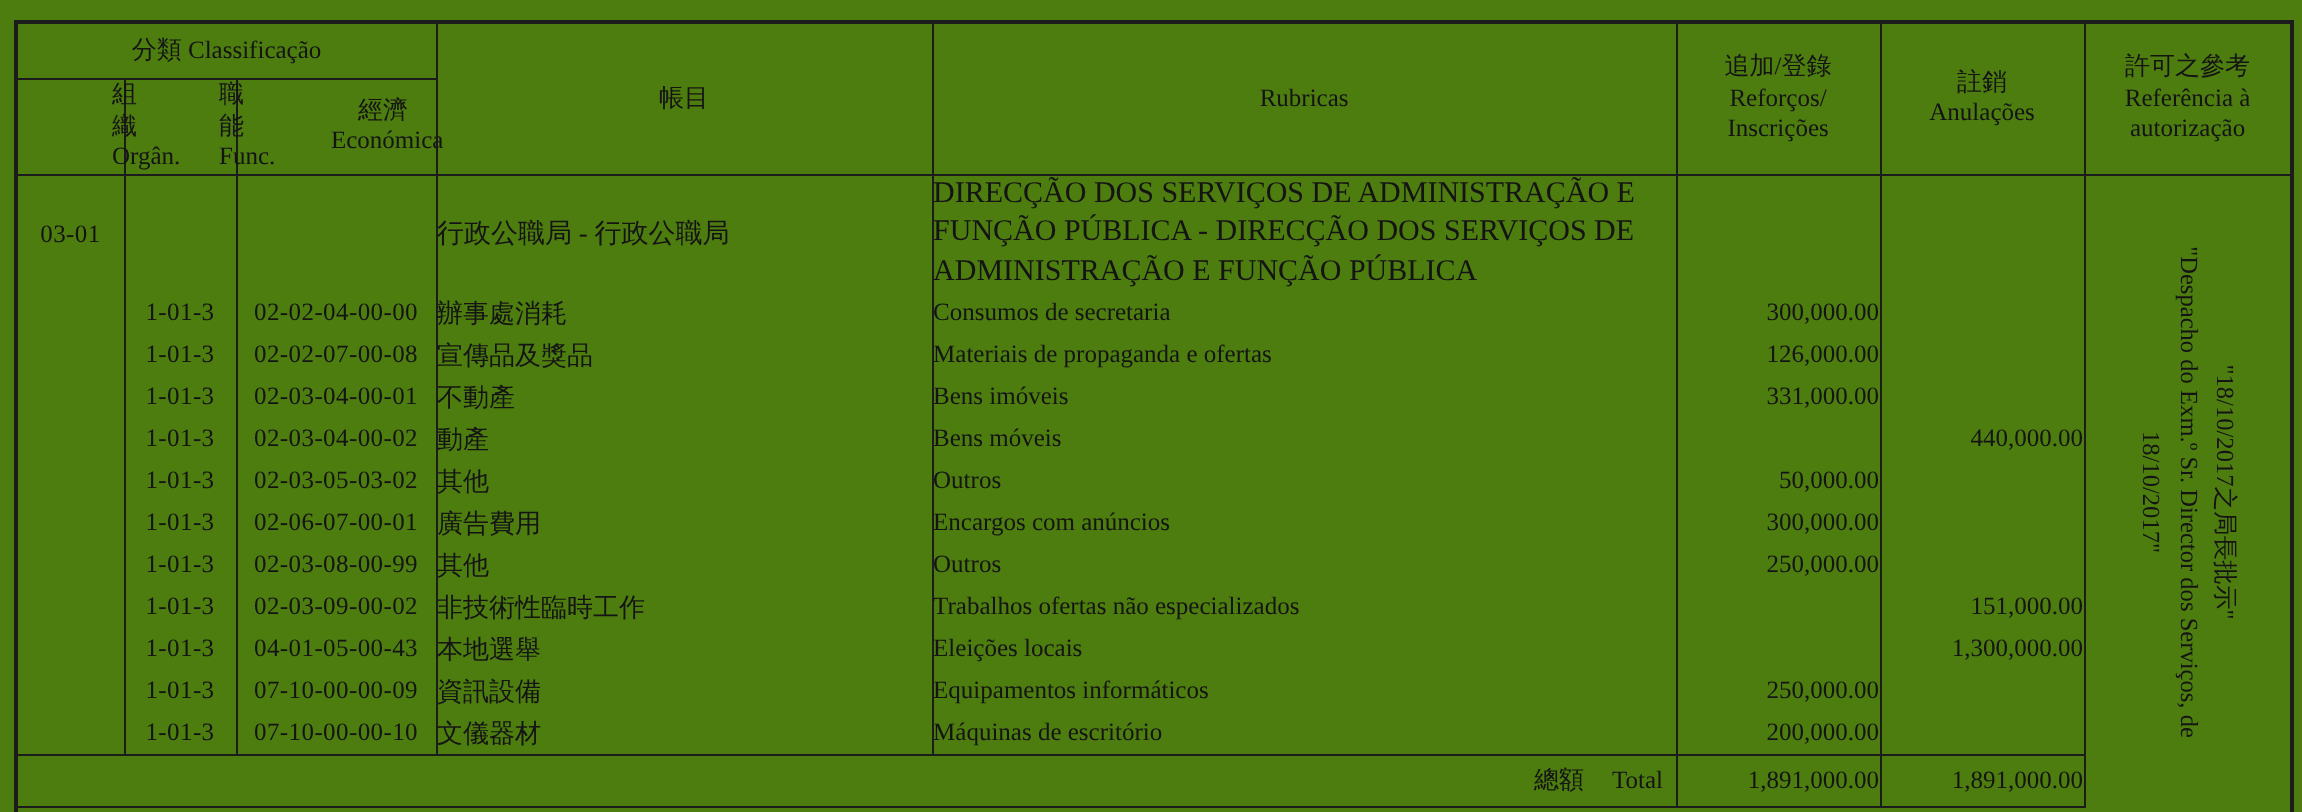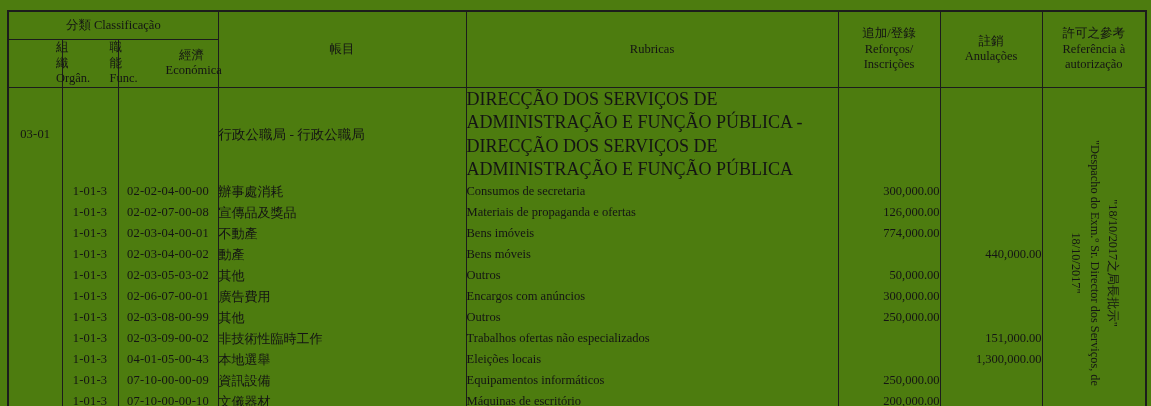--- a/index.html
+++ b/index.html
@@ -43,21 +43,21 @@
   tr.dept-row td { height: 58px; }
   tr.data-row td { height: 21px; }
   .code-cell { text-align: center; letter-spacing: 0.2px; }
   .acct-cell { padding-left: 5px; font-size: 13px; }
   .rub-cell  { padding-left: 4px; }
   .amt-cell  { text-align: right; padding-right: 5px; }
   .dept-rub  {
     vertical-align: top;
     line-height: 1.3;
     padding-top: 1px;
-    font-size: 18px;
+    font-size: 15px;
   }
   .dept-acct { font-size: 13.5px; }
   tr.total-row td {
     border-top: 1px solid #1c1c1c;
     border-bottom: 1px solid #1c1c1c;
     height: 25px;
     font-size: 12.5px;
   }
   tr.total-row td.total-label-cell { text-align: right; padding-right: 6px; }
   .total-pt { margin-left: 14px; }
@@ -160,21 +160,21 @@
         <td class="rub-cell">Materiais de propaganda e ofertas</td>
         <td class="amt-cell">126,000.00</td>
         <td class="amt-cell"></td>
       </tr>
       <tr class="data-row">
         <td class="code-cell"></td>
         <td class="code-cell">1-01-3</td>
         <td class="code-cell">02-03-04-00-01</td>
         <td class="acct-cell">不動產</td>
         <td class="rub-cell">Bens imóveis</td>
-        <td class="amt-cell">774,000.00</td>
+        <td class="amt-cell">331,000.00</td>
         <td class="amt-cell"></td>
       </tr>
       <tr class="data-row">
         <td class="code-cell"></td>
         <td class="code-cell">1-01-3</td>
         <td class="code-cell">02-03-04-00-02</td>
         <td class="acct-cell">動產</td>
         <td class="rub-cell">Bens móveis</td>
         <td class="amt-cell"></td>
         <td class="amt-cell">440,000.00</td>

